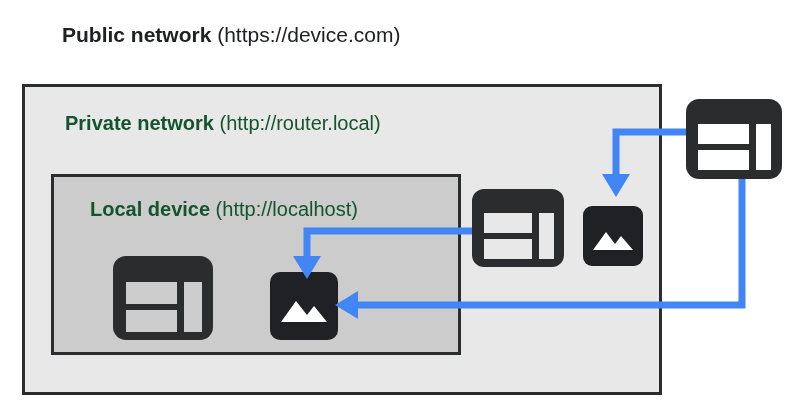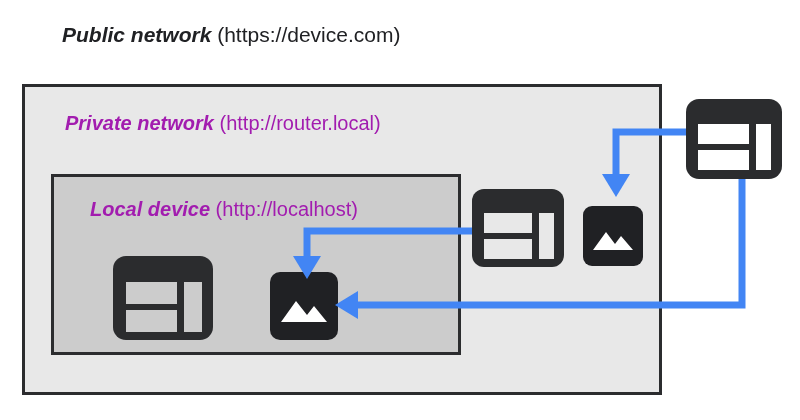--- a/index.html
+++ b/index.html
@@ -47,32 +47,32 @@
     top: 87px;
     width: 410px;
     height: 181px;
     background: #cccccc;
     text-align: center;
   }
   .zone-label {
     position: absolute;
     font-size: 20px;
     line-height: 28px;
-    color: #a21caf;
+    color: #14532d;
     white-space: nowrap;
   }
   #private-zone-label {
     left: 40px;
     top: 22px;
   }
   #local-zone-label {
     left: 36px;
     top: 18px;
   }
-  .bold-part { font-weight: bold; font-style: italic; }
+  .bold-part { font-weight: bold; }
   .reg-part  { font-weight: normal; }
 
   
   .icon-node {
     position: absolute;
   }
   .browser-icon svg, .image-icon svg { display: block; }
 
   
   #arrow-layer {

